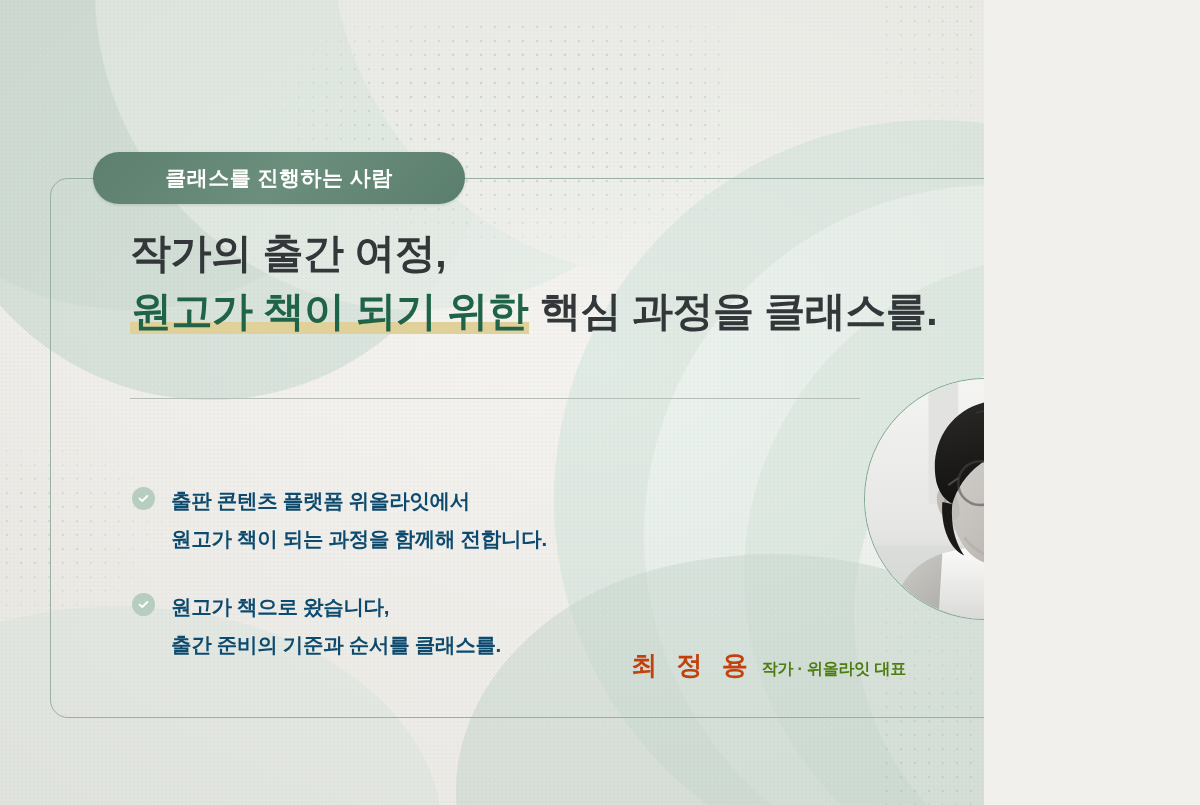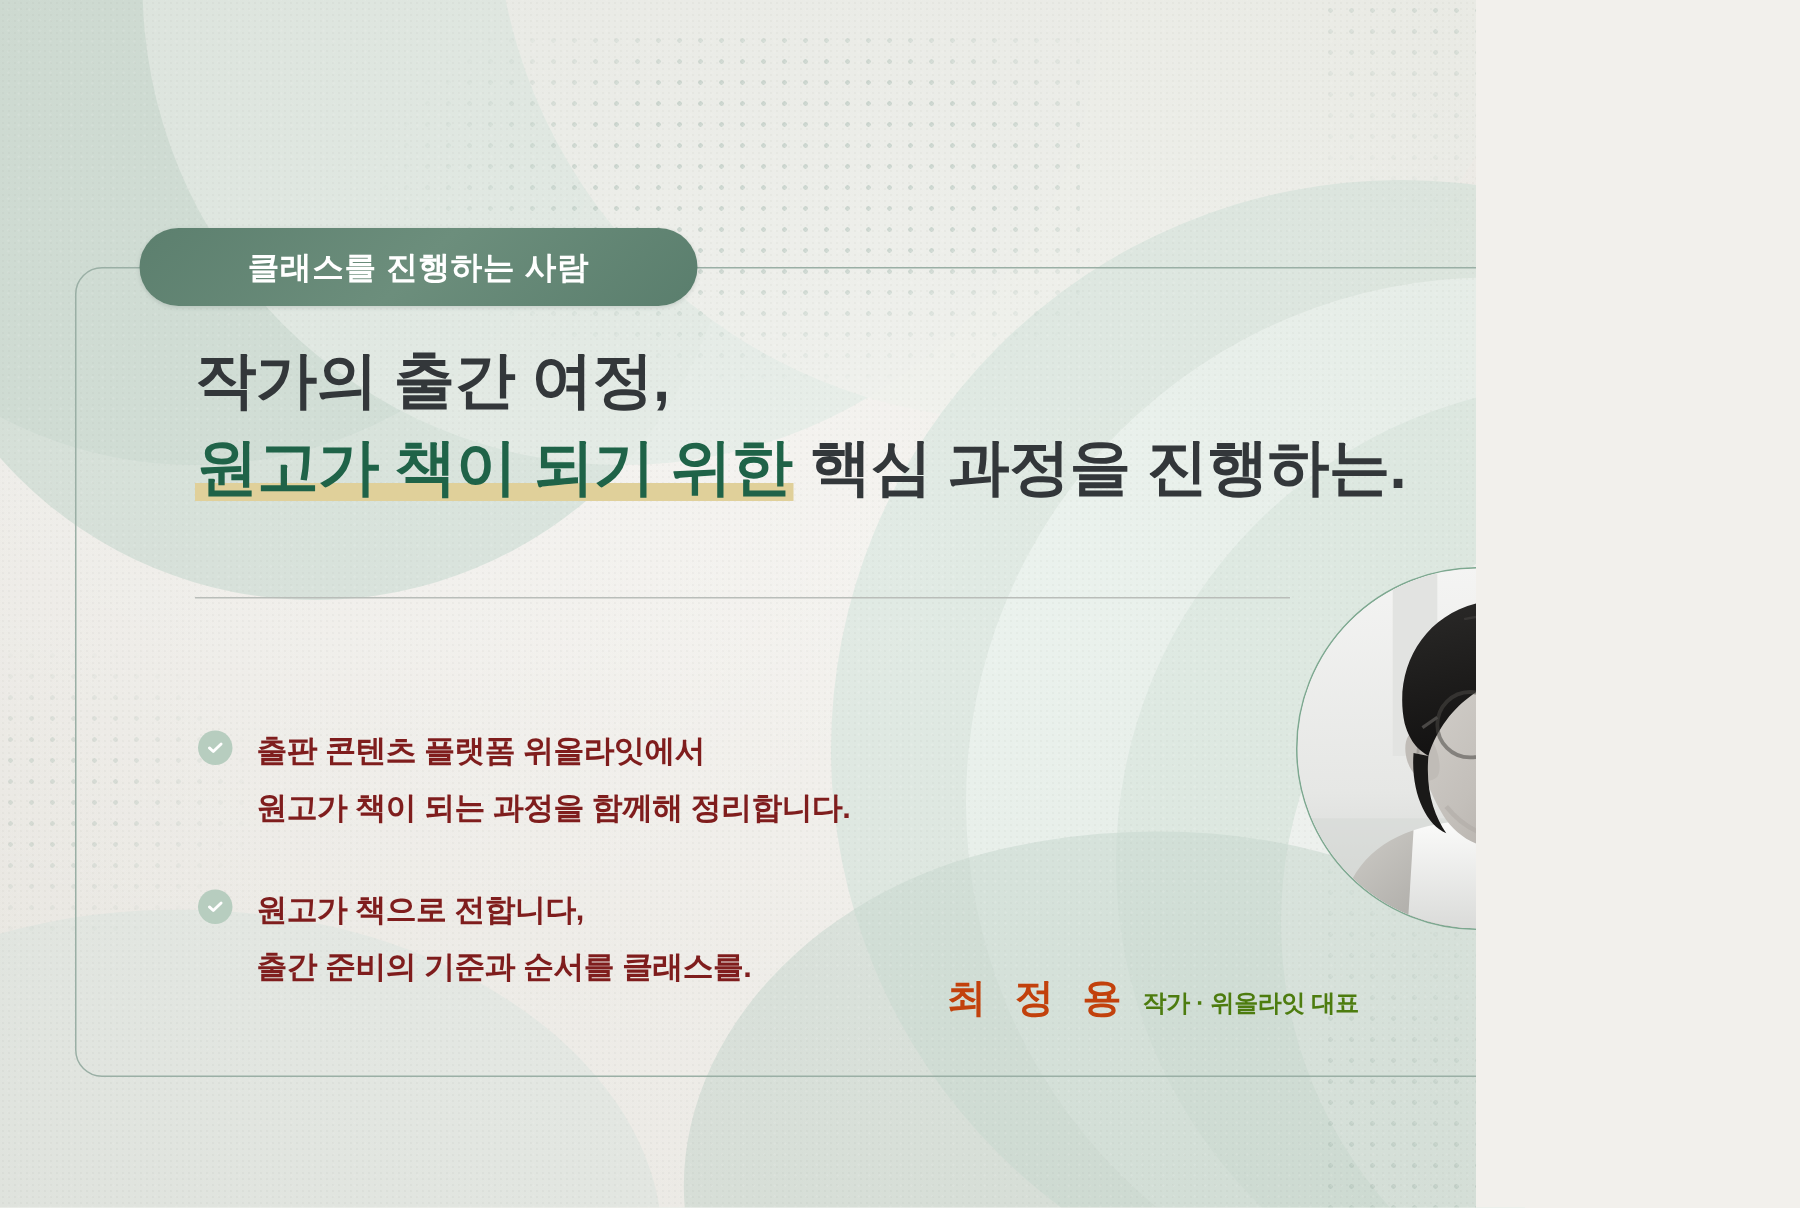--- a/index.html
+++ b/index.html
@@ -216,21 +216,21 @@
     justify-content: center;
     margin-top: 5px;
   }
   .check-icon svg { display: block; }
   .bullet-text {
     margin-left: 16px;
   }
   .bullet-line {
     font-size: 20.5px;
     font-weight: bold;
-    color: #7f1d1d;
+    color: #0c4a6e;
     line-height: 1.85;
     white-space: nowrap;
     letter-spacing: -0.3px;
   }
 
   
   .portrait {
     position: absolute;
     left: 864px; top: 378px;
     width: 242px; height: 242px;
@@ -293,47 +293,47 @@
   <div class="bg-layer vignette"></div>
 
   <div class="frame"></div>
 
   <div class="badge">
     <span class="badge-text">클래스를 진행하는 사람</span>
   </div>
 
   <div class="headline">
     <div class="h-line">작가의 출간 여정,</div>
-    <div class="h-line"><span class="hl-mark">원고가 책이 되기 위한</span><span> 핵심 과정을 진행하는.</span></div>
+    <div class="h-line"><span class="hl-mark">원고가 책이 되기 위한</span><span> 핵심 과정을 클래스를.</span></div>
   </div>
 
   <div class="divider"></div>
 
   <div class="bullets">
 
     <div class="bullet">
       <span class="check-icon">
         <svg width="13" height="13" viewBox="0 0 13 13" aria-hidden="true">
           <polyline points="2.6,6.6 5.2,9.0 10.4,4.0" fill="none" stroke="#ffffff" stroke-width="1.9" stroke-linecap="round" stroke-linejoin="round"></polyline>
         </svg>
       </span>
       <span class="bullet-text">
         <div class="bullet-line">출판 콘텐츠 플랫폼 위올라잇에서</div>
-        <div class="bullet-line">원고가 책이 되는 과정을 함께해 정리합니다.</div>
+        <div class="bullet-line">원고가 책이 되는 과정을 함께해 전합니다.</div>
       </span>
     </div>
 
     <div class="bullet">
       <span class="check-icon">
         <svg width="13" height="13" viewBox="0 0 13 13" aria-hidden="true">
           <polyline points="2.6,6.6 5.2,9.0 10.4,4.0" fill="none" stroke="#ffffff" stroke-width="1.9" stroke-linecap="round" stroke-linejoin="round"></polyline>
         </svg>
       </span>
       <span class="bullet-text">
-        <div class="bullet-line">원고가 책으로 전합니다,</div>
+        <div class="bullet-line">원고가 책으로 왔습니다,</div>
         <div class="bullet-line">출간 준비의 기준과 순서를 클래스를.</div>
       </span>
     </div>
 
   </div>
 
   <div class="portrait">
     <div class="portrait-photo">
       <svg viewBox="0 0 242 242" preserveAspectRatio="xMidYMid slice" aria-hidden="true">
         <defs>

